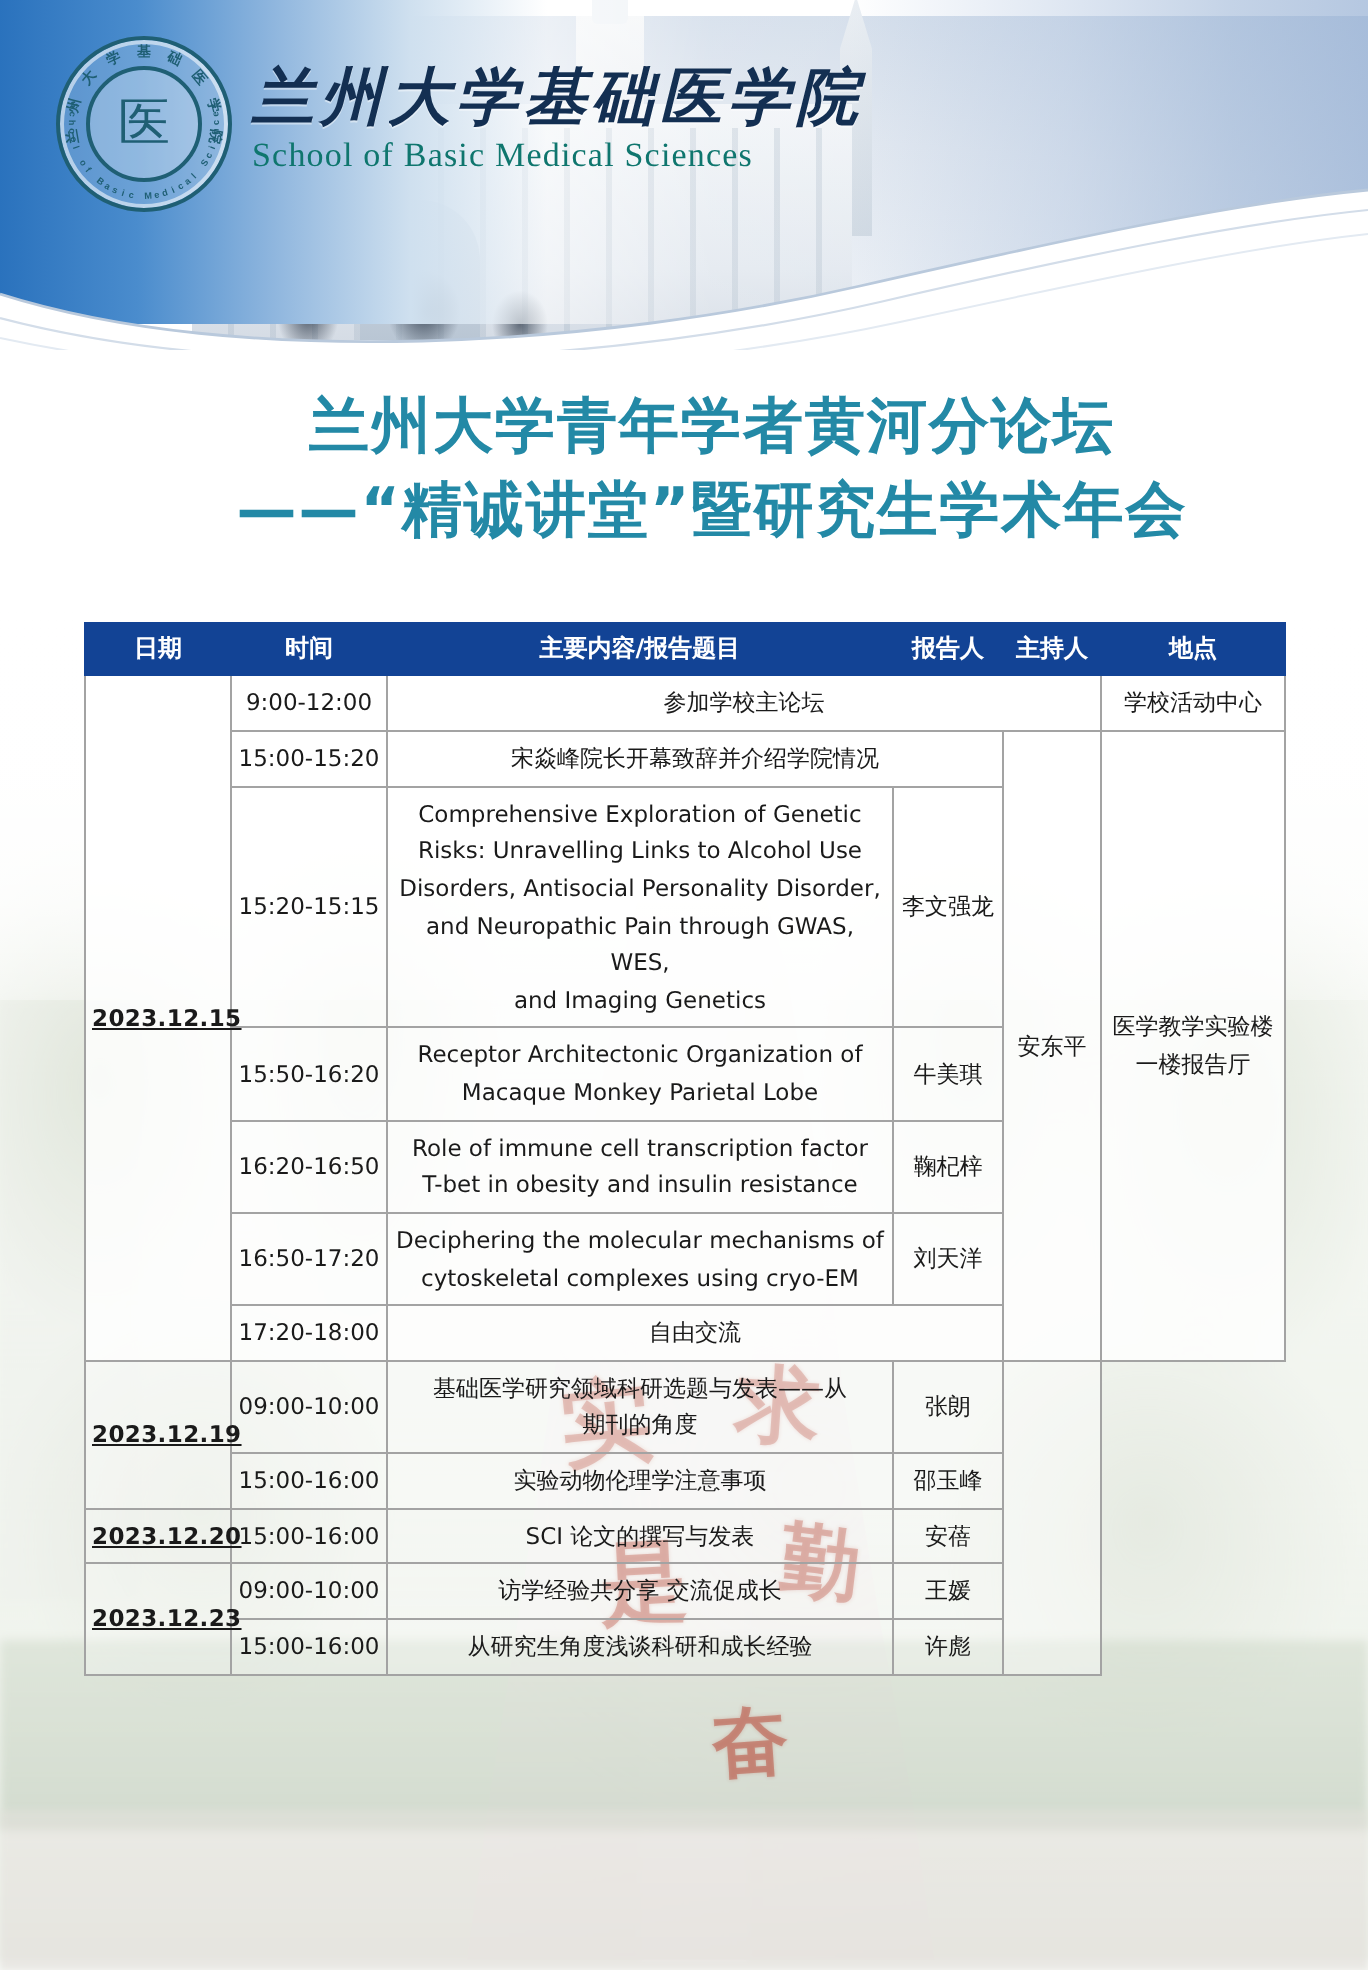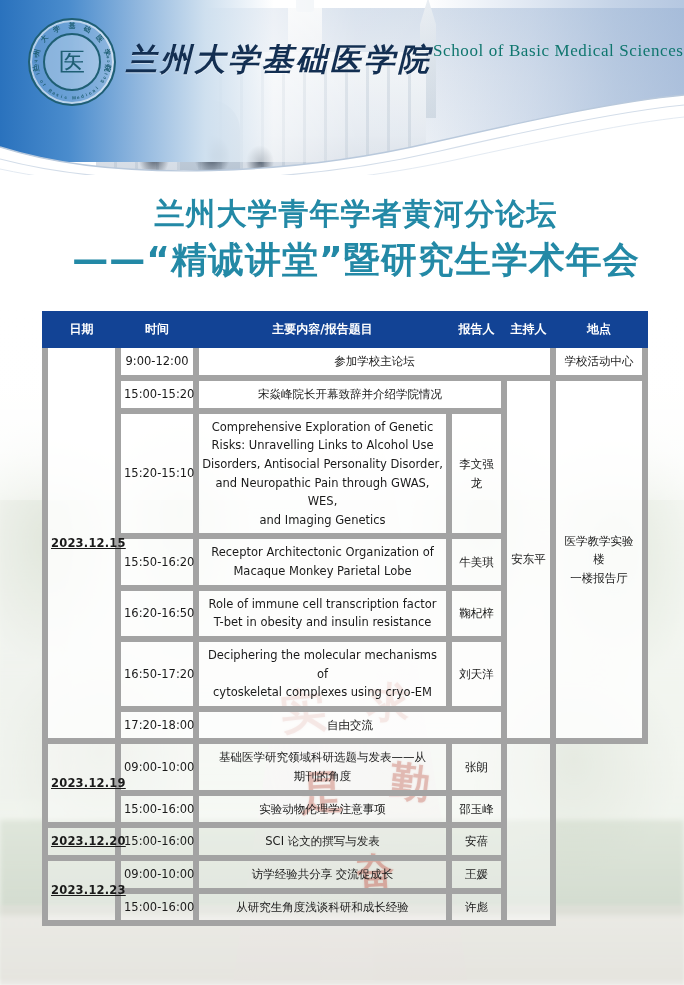--- a/index.html
+++ b/index.html
@@ -216,21 +216,21 @@
     font-size: 5.5px;
     color: #1f5f74;
     font-weight: 700;
     transform-origin: 0 0;
     white-space: nowrap;
   }
   .seal-glyph {
     font-size: 26px; color: #1f5f74; line-height: 1;
     font-family: "DejaVu Serif", "Liberation Serif", serif;
   }
-  .wordmark { display: flex; flex-direction: row; gap: 1px; padding-bottom: 4px; }
+  .wordmark { display: flex; flex-direction: column; gap: 1px; padding-bottom: 4px; }
   .wm-cn {
     font-family: "DejaVu Serif", "Liberation Serif", serif;
     font-size: 31px; font-weight: 700; letter-spacing: 3px;
     color: #132f52; line-height: 1.15;
     font-style: italic;
     text-shadow: 0 1px 0 rgba(255,255,255,.45);
   }
   .wm-en {
     font-family: "Liberation Serif", "DejaVu Serif", serif;
     font-size: 17px; color: #0f766e; letter-spacing: .6px;
@@ -244,35 +244,35 @@
   }
   .title-main, .title-sub {
     font-family: "DejaVu Sans", "Liberation Sans", sans-serif;
     color: #2389a6;
     font-weight: 700;
     letter-spacing: 1px;
     line-height: 1.28;
     margin-left: 28px;
   }
   .title-main { font-size: 30px; }
-  .title-sub { font-size: 36px; margin-top: 4px; }
+  .title-sub { font-size: 30px; margin-top: 4px; }
 
   
   .sched-wrap {
     position: absolute; left: 42px; top: 311px;
     width: 600px; z-index: 6;
   }
   table.sched {
     width: 600px;
     border-collapse: collapse;
     table-layout: fixed;
     font-family: "DejaVu Sans", "Liberation Sans", sans-serif;
   }
   table.sched th, table.sched td {
-    border: 6px solid #a3a3a3;
+    border: 1px solid #a3a3a3;
     text-align: center;
     vertical-align: middle;
     font-size: 11.5px;
     color: #1a1a1a;
     padding: 4px 3px;
     line-height: 1.62;
   }
   table.sched thead th {
     background: #124395;
     color: #ffffff;
@@ -422,21 +422,21 @@
             <td class="topic-cell" colspan="3">参加学校主论坛</td>
             <td class="place-cell">学校活动中心</td>
           </tr>
           <tr>
             <td class="time-cell">15:00-15:20</td>
             <td class="topic-cell" colspan="2">宋焱峰院长开幕致辞并介绍学院情况</td>
             <td class="host-cell" rowspan="6">安东平</td>
             <td class="place-cell" rowspan="6">医学教学实验楼<br>一楼报告厅</td>
           </tr>
           <tr>
-            <td class="time-cell">15:20-15:10</td>
+            <td class="time-cell">15:20-15:15</td>
             <td class="topic-cell topic-en">Comprehensive Exploration of Genetic<br>Risks: Unravelling Links to Alcohol Use<br>Disorders, Antisocial Personality Disorder,<br>and Neuropathic Pain through GWAS, WES,<br>and Imaging Genetics</td>
             <td class="speaker-cell">李文强龙</td>
           </tr>
           <tr>
             <td class="time-cell">15:50-16:20</td>
             <td class="topic-cell topic-en">Receptor Architectonic Organization of<br>Macaque Monkey Parietal Lobe</td>
             <td class="speaker-cell">牛美琪</td>
           </tr>
           <tr>
             <td class="time-cell">16:20-16:50</td>

